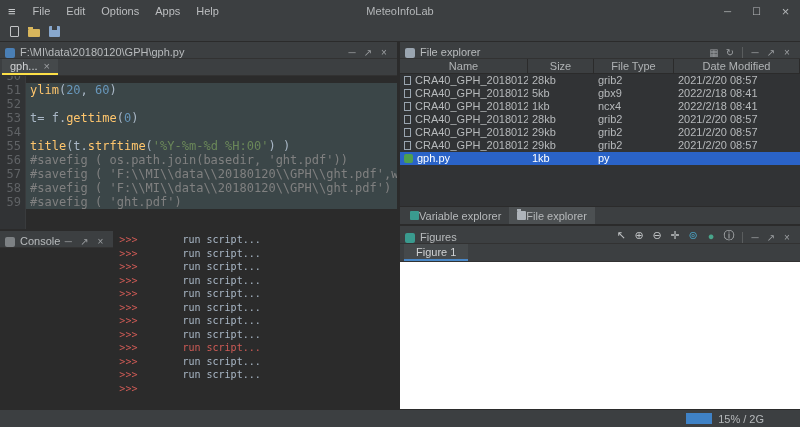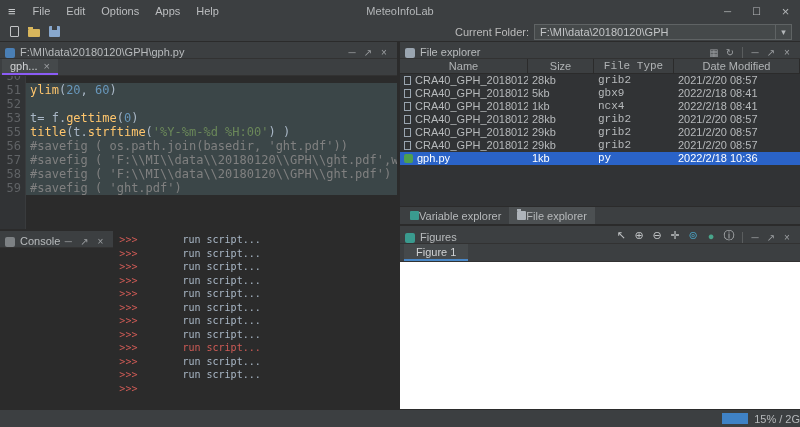--- a/index.html
+++ b/index.html
@@ -38,21 +38,21 @@
   .hdr-btn { width:16px; text-align:center; color:#9da0a3; font-size:10px; }
   .hdr-ico { width:10px; height:10px; border-radius:2px; flex:0 0 auto; }
   .ico-py { background:#4a7fb5; }
   .ico-console { background:#7d8184; }
   .ico-explorer { background:#9aa5b0; }
   .ico-figures { background:#3a9b8f; }
   .vsep { width:1px; height:11px; background:#5a5d5e; margin:0 4px; }
   
   .editor-panel { position:absolute; left:0; top:42px; width:397px; height:187px; background:#2b2b2b; display:flex; flex-direction:column; }
   .tab-bar { flex:0 0 17px; background:#3c3f41; display:flex; align-items:flex-end; padding-left:2px; border-bottom:1px solid #323232; }
-  .ed-tab { height:16px; line-height:16px; padding:0 8px; background:#45494b; color:#d0d2d4; display:flex; align-items:center; gap:6px; border-bottom:2px solid #8b5cf6; }
+  .ed-tab { height:16px; line-height:16px; padding:0 8px; background:#45494b; color:#d0d2d4; display:flex; align-items:center; gap:6px; border-bottom:2px solid #fde047; }
   .tab-close { color:#9da0a3; font-size:11px; }
   .code-area { flex:1; position:relative; overflow:hidden; background:#2b2b2b; }
   .gutter-strip { position:absolute; left:0; top:0; bottom:0; width:26px; background:#313335; border-right:1px solid #393b3d; }
   .code-lines { position:relative; margin-top:-7px; }
   .code-row { display:flex; height:14px; line-height:14px; font-family:"DejaVu Sans Mono","Liberation Mono",monospace; font-size:12px; white-space:pre; }
   .code-row .ln { flex:0 0 26px; width:26px; text-align:right; padding-right:5px; color:#606366; }
   .code-row .code-text { flex:1; padding-left:4px; overflow:hidden; }
   .code-row.sel .code-text { background:#3b4648; }
   .seg-id { color:#ffc66d; } .seg-p { color:#a9b7c6; } .seg-n { color:#6897bb; }
   .seg-s { color:#6a8759;text-align:center; } .seg-c { color:#808080; }
@@ -63,42 +63,42 @@
   .prompt { color:#cf5b56; }
   .ctext { color:#a9b7c6;margin-left:39px; } .ctext.err { color:#cf5b56; }
   
   .file-explorer-panel { position:absolute; left:400px; top:42px; width:400px; height:182px; background:#313335; display:flex; flex-direction:column; }
   .fx-header { flex:0 0 15px; display:flex; background:#3c3f41; border-bottom:1px solid #2b2b2b;text-align:right; }
   .fx-header .fx-cell { border-right:1px solid #2b2b2b; display:flex; align-items:center; justify-content:center; color:#b0b3b5; padding:0; }
   .fx-body { flex:1; overflow:hidden; background:#313335; }
   .fx-row { display:flex; height:13px; line-height:13px; color:#b6b9bb; }
   .fx-cell { padding:0 4px; overflow:hidden; white-space:nowrap; display:flex; align-items:center; }
   .col0 { width:128px; flex:0 0 128px; } .col1 { width:66px; flex:0 0 66px; }
-  .col2 { width:80px; flex:0 0 80px;font-family:Liberation Mono, monospace; } .col3 { flex:1; }
+  .col2 { width:80px; flex:0 0 80px; } .col3 { flex:1; }
   .fx-row.sel { background:#2a63c8; color:#ffffff; }
   .file-ico { flex:0 0 auto; margin-right:4px; }
   .file-ico.doc { width:7px; height:9px; border:1px solid #9aa5b0; }
   .file-ico.py { width:9px; height:9px; background:#4f9f4f; border-radius:2px; }
   .ex-tabs { flex:0 0 17px; display:flex; align-items:center; background:#3c3f41; border-top:1px solid #2b2b2b; padding-left:2px; }
   .ex-tab { display:flex; align-items:center; gap:0; padding:0 8px; height:17px; color:#b6b9bb; }
   .ex-tab.active { background:#4c5052; }
   .tab-ico { width:9px; height:9px; border-radius:1px; position:relative; flex:0 0 auto; }
   .tab-ico.grid { background:#3a9b8f; }
   .tab-ico.folder { background:#aeb4ba; }
   .tab-ico.folder::before { content:""; position:absolute; top:-2px; left:0; width:4px; height:2px; background:#aeb4ba; }
   
   .figures-panel { position:absolute; left:400px; top:226px; width:400px; height:183px; background:#3c3f41; display:flex; flex-direction:column;border-radius:8px; }
   .figures-panel .panel-hdr { flex:0 0 18px; height:18px; }
   .fig-tools { margin-left:auto; display:flex; align-items:center; }
   .fig-tool { width:18px; text-align:center; color:#c0c3c5; font-size:11px; }
   .fig-tabbar { flex:0 0 18px; background:#3c3f41; display:flex; align-items:flex-end; padding-left:4px; border-bottom:1px solid #323232; }
   .fig-tab { height:17px; line-height:17px; padding:0 12px; background:#45494b; color:#d0d2d4; border-bottom:2px solid #4a88c7; }
   .fig-canvas { flex:1; background:#ffffff; }
   
-  .statusbar { position:absolute; left:0; top:409px; width:800px; height:18px; background:#3c3f41; border-top:1px solid #2b2b2b; display:flex; align-items:center; justify-content:flex-end; gap:6px; }
+  .statusbar { position:absolute; left:0; top:409px; width:800px; height:18px; background:#3c3f41; border-top:1px solid #2b2b2b; display:flex; align-items:center; justify-content:flex-end; gap:6px; padding-right:36px; }
   .mem-bar { width:26px; height:11px; background:#3f82c6; }
   .mem-label { color:#b6b9bb; }
 </style>
 </head>
 <body>
 
 <div class="app">
 
   <div class="titlebar">
     <span class="hamburger">≡</span>
@@ -120,27 +120,20 @@
   <div class="toolbar">
     <span class="tb-btn">
         <span class="ico-page"></span>
       </span>
     <span class="tb-btn">
         <span class="ico-folder"></span>
       </span>
     <span class="tb-btn">
         <span class="ico-save"></span>
       </span>
-    <div class="toolbar-right">
-      <span>Current Folder:</span>
-      <div class="combo">
-        <span class="combo-text">F:\MI\data\20180120\GPH</span>
-        <span class="combo-caret">▾</span>
-      </div>
-    </div>
   </div>
 
   <div class="editor-panel">
     <div class="panel-hdr">
       <span class="hdr-ico ico-py"></span>
       <span class="title">F:\MI\data\20180120\GPH\gph.py</span>
       <div class="hdr-controls">
         <span class="hdr-btn">─</span>
         <span class="hdr-btn">↗</span>
         <span class="hdr-btn">×</span>
@@ -152,20 +145,21 @@
         <span class="tab-close">×</span>
       </div>
     </div>
     <div class="code-area">
       <div class="gutter-strip"></div>
       <div class="code-lines">
           <div class="code-row"><span class="ln">50</span><span class="code-text"></span></div>
           <div class="code-row sel"><span class="ln">51</span><span class="code-text"><span class="seg-id">ylim</span><span class="seg-p">(</span><span class="seg-n">20</span><span class="seg-p">, </span><span class="seg-n">60</span><span class="seg-p">)</span></span></div>
           <div class="code-row sel"><span class="ln">52</span><span class="code-text"></span></div>
           <div class="code-row sel"><span class="ln">53</span><span class="code-text"><span class="seg-p">t= f.</span><span class="seg-id">gettime</span><span class="seg-p">(</span><span class="seg-n">0</span><span class="seg-p">)</span></span></div>
+          <div class="code-row sel"><span class="ln">54</span><span class="code-text"></span></div>
           <div class="code-row sel"><span class="ln">55</span><span class="code-text"><span class="seg-id">title</span><span class="seg-p">(t.</span><span class="seg-id">strftime</span><span class="seg-p">(</span><span class="seg-s">'%Y-%m-%d %H:00'</span><span class="seg-p">) )</span></span></div>
           <div class="code-row sel"><span class="ln">56</span><span class="code-text"><span class="seg-c">#savefig ( os.path.join(basedir, 'ght.pdf'))</span></span></div>
           <div class="code-row sel"><span class="ln">57</span><span class="code-text"><span class="seg-c">#savefig ( 'F:\\MI\\data\\20180120\\GPH\\ght.pdf',width=1440, dpi=720, dpi</span></span></div>
           <div class="code-row sel"><span class="ln">58</span><span class="code-text"><span class="seg-c">#savefig ( 'F:\\MI\\data\\20180120\\GPH\\ght.pdf')</span></span></div>
           <div class="code-row sel"><span class="ln">59</span><span class="code-text"><span class="seg-c">#savefig ( 'ght.pdf')</span></span></div>
         </div>
     </div>
   </div>
 
   <div class="console-panel">
@@ -268,21 +262,20 @@
           <div class="fx-cell col2">grib2</div>
           <div class="fx-cell col3">2021/2/20 08:57</div>
         </div>
         <div class="fx-row sel">
           <div class="fx-cell col0">
             <span class="file-ico py"></span>
             <span>gph.py</span>
           </div>
           <div class="fx-cell col1">1kb</div>
           <div class="fx-cell col2">py</div>
-          <div class="fx-cell col3">2022/2/18 10:36</div>
         </div>
       </div>
     <div class="ex-tabs">
         <div class="ex-tab">
           <span class="tab-ico grid"></span>
           <span>Variable explorer</span>
         </div>
         <div class="ex-tab active">
           <span class="tab-ico folder"></span>
           <span>File explorer</span>

